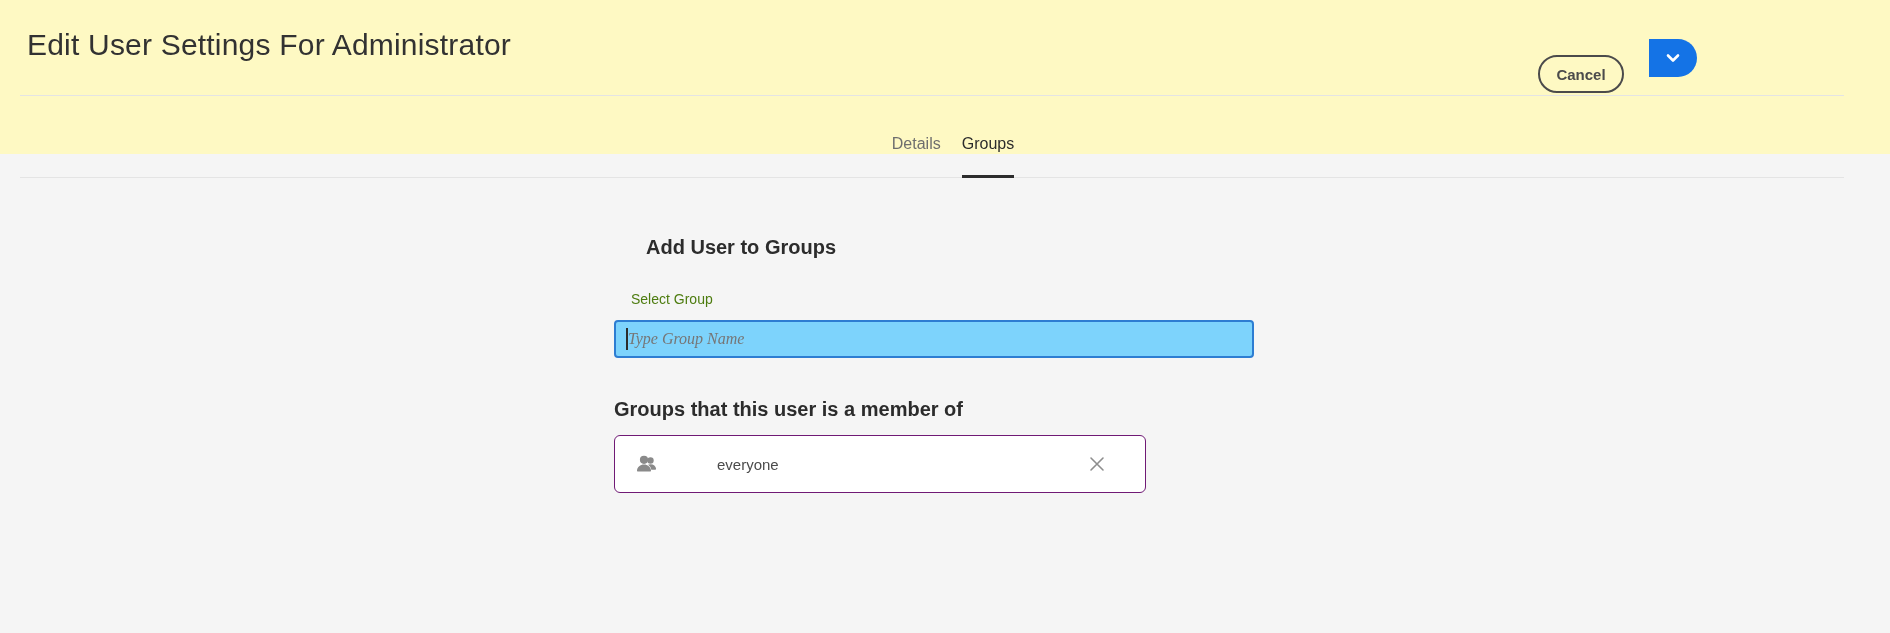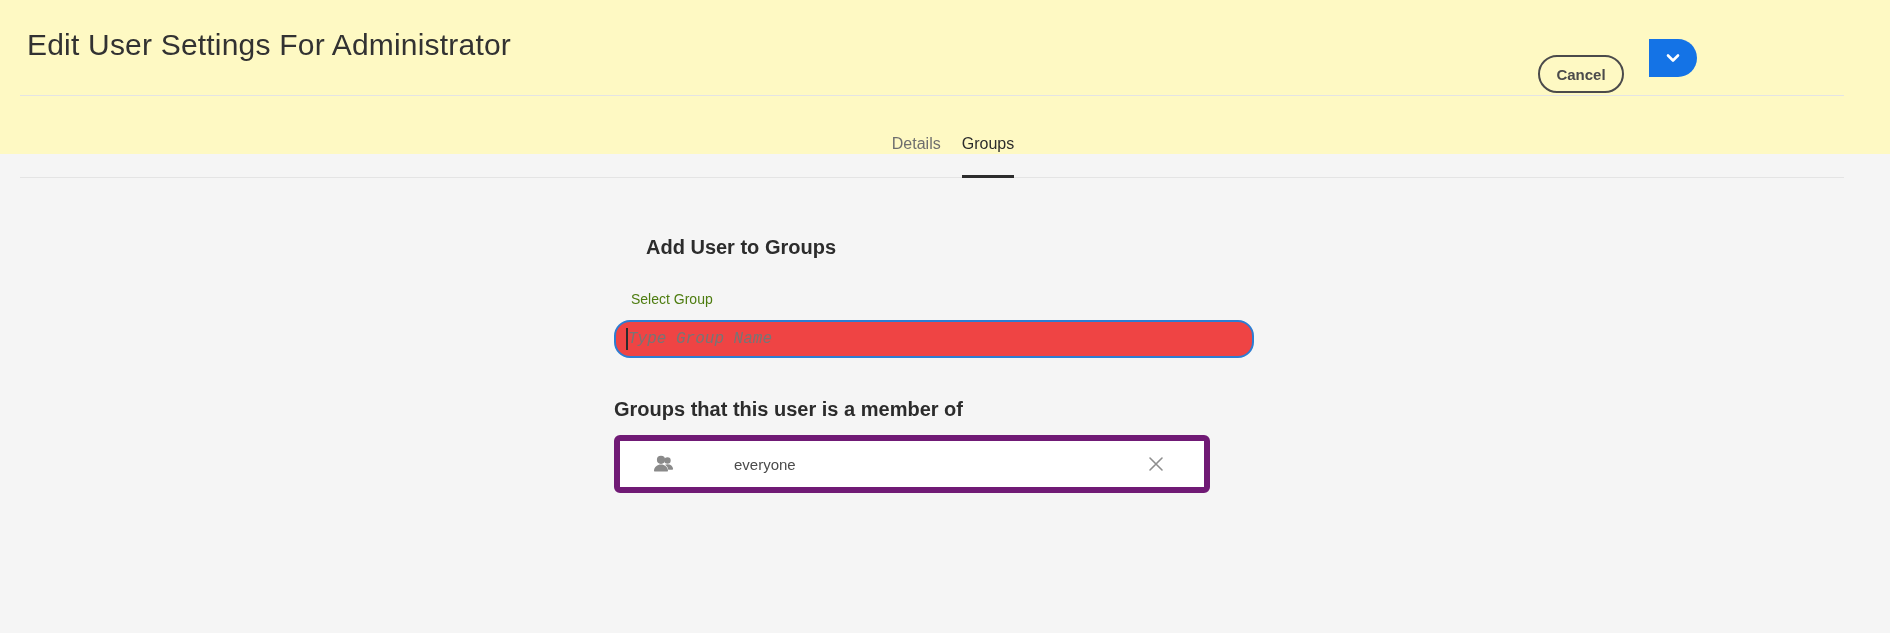--- a/index.html
+++ b/index.html
@@ -83,41 +83,41 @@
   }
   .heading-add { position: absolute; top: 58px; left: 0; margin-left: 32px; }        
   .field-label {
     position: absolute; top: 113px; left: 17px;                      
     font-size: 14px; color: #4d7c0f;
   }
 
   .input-wrap { position: absolute; top: 142px; left: 0; width: 640px; height: 38px; } 
   .group-input {
     width: 100%; height: 100%;
-    border: 2px solid #2d7dd2; border-radius: 16px;
-    background: #ef4444;
+    border: 2px solid #2d7dd2; border-radius: 4px;
+    background: #7dd3fc;
     padding: 0 12px;
-    font-family: Liberation Mono, monospace;
+    font-family: Liberation Serif, serif;
     font-size: 16px; color: #323232;
     outline: none;
   }
   .group-input::placeholder { font-style: italic; color: #767676; opacity: 1; }
   .caret {
     position: absolute; left: 12px; top: 8px; width: 1.5px; height: 22px;
     background: #2c2c2c; pointer-events: none;
   }
 
   .heading-member { position: absolute; top: 220px; left: 0; text-align: center; }    
 
   .group-card {
     position: absolute; top: 257px; left: 0;                      
-    width: 596px; height: 58px;
+    width: 532px; height: 58px;
     background: #ffffff;
-    border: 6px solid #701a75; border-radius: 6px;
-    display: flex; align-items: center; padding-left: 12px;
+    border: 1px solid #701a75; border-radius: 6px;
+    display: flex; align-items: center;
   }
   .group-card .icon-users { margin-left: 19px; display: flex; }
   .group-name {
     margin-left: 57px;
     font-size: 15px; color: #4b4b4b;
   }
   .btn-remove {
     margin-left: auto; margin-right: 34px;
     width: 28px; height: 28px;
     background: transparent; border: none;

